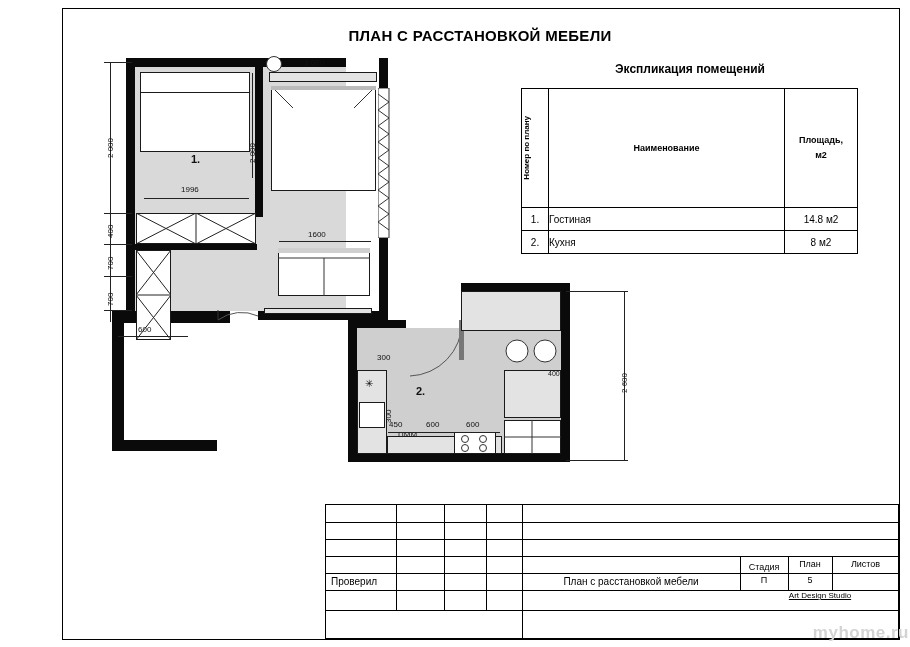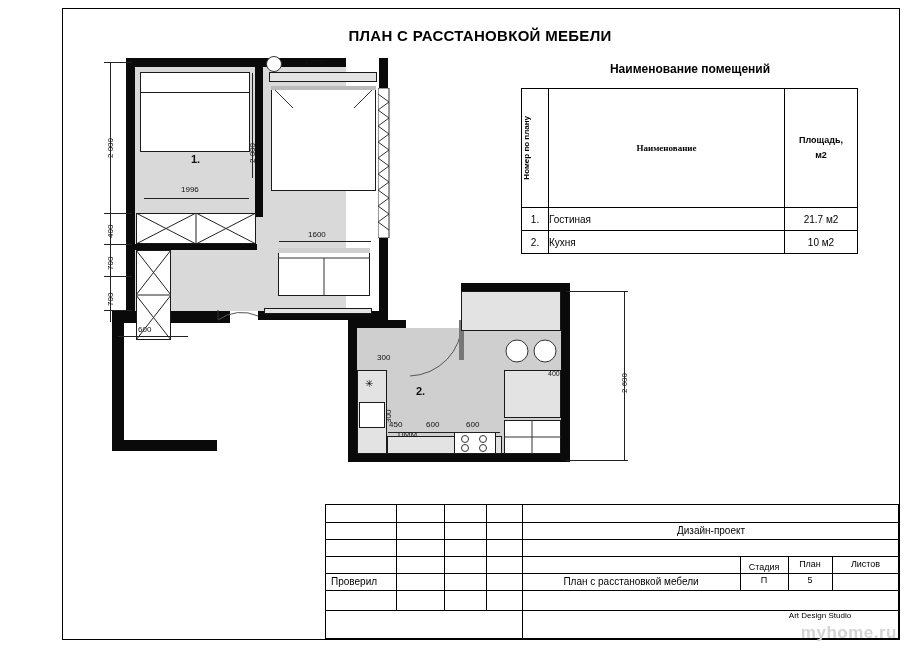--- a/index.html
+++ b/index.html
@@ -104,21 +104,20 @@
     transform: rotate(180deg);
     font-weight: bold;
     font-size: 8px;
     white-space: nowrap;
   }
   .expl-head-name {
     text-align: center;
     vertical-align: middle;
     font-weight: bold;
     font-size: 9px;
-    font-family: Liberation Serif, serif;
   }
   .expl-head-area {
     width: 72px;
     text-align: center;
     vertical-align: middle;
     font-weight: bold;
     font-size: 9px;
     line-height: 15px;
   }
   .expl-row td { height: 22px; font-size: 10px; }
@@ -144,21 +143,21 @@
     white-space: nowrap;
     text-align: right;
   }
   .stamp-c {
     position: absolute;
     text-align: center;
     font-size: 10px;
   }
   #watermark {
     position: absolute;
-    right: 13px;
+    right: 1px;
     bottom: 4px;
     font-size: 17px;
     color: #d3d3d3;
     font-weight: bold;
     letter-spacing: 0.5px;
   }
 </style>
 </head>
 <body>
 
@@ -314,43 +313,43 @@
     <div class="dimline" style="left:8px; top:262px; width:28px; height:1px;"></div>
     <div class="lbl vert" style="left:10px; top:110px;">2 000</div>
     <div class="lbl vert" style="left:10px; top:190px;">400</div>
     <div class="lbl vert" style="left:10px; top:222px;">700</div>
     <div class="lbl vert" style="left:10px; top:258px;">700</div>
 
     <div class="dimline" style="left:22px; top:288px; width:70px; height:1px;"></div>
     <div class="lbl" style="left:42px; top:277px;">600</div>
   </div>
 
-  <div id="expl-title">Наименование помещений</div>
+  <div id="expl-title">Экспликация помещений</div>
 
   <table id="expl">
     <tbody>
         <tr>
       <td class="expl-head-num">
         <div class="rot">Номер по плану</div>
       </td>
       <td class="expl-head-name">Наименование</td>
       <td class="expl-head-area">
         <div>Площадь,</div>
         <div>м2</div>
       </td>
     </tr>
     <tr class="expl-row">
       <td class="c-num">1.</td>
       <td class="c-name">Гостиная</td>
-      <td class="c-area">21.7 м2</td>
+      <td class="c-area">14.8 м2</td>
     </tr>
     <tr class="expl-row">
       <td class="c-num">2.</td>
       <td class="c-name">Кухня</td>
-      <td class="c-area">10 м2</td>
+      <td class="c-area">8 м2</td>
     </tr>
   </tbody>
     </table>
 
   <div id="stamp">
 
     <div class="hline" style="top:17px;"></div>
     <div class="hline" style="top:34px;"></div>
     <div class="hline" style="top:51px;"></div>
     <div class="hline" style="top:68px;"></div>
@@ -365,29 +364,28 @@
 
     <div class="hline" style="top:51px; left:196px;"></div>
     <div class="hline" style="top:85px; left:196px;"></div>
     <div class="vline" style="left:414px; top:51px; height:34px; bottom:auto;"></div>
     <div class="vline" style="left:462px; top:51px; height:34px; bottom:auto;"></div>
     <div class="vline" style="left:506px; top:51px; height:34px; bottom:auto;"></div>
     <div class="hline" style="top:68px; left:414px;"></div>
 
     <div class="stamp-txt" style="left:5px; top:71px;">Проверил</div>
 
-    <div class="stamp-c" style="left:196px; top:20px; width:378px;">Дизайн-проект</div>
     <div class="stamp-c" style="left:196px; top:71px; width:218px;">План с расстановкой мебели</div>
 
     <div class="stamp-c" style="left:414px; top:57px; width:48px; font-size:9px;">Стадия</div>
     <div class="stamp-c" style="left:462px; top:54px; width:44px; font-size:9px;">План</div>
     <div class="stamp-c" style="left:506px; top:54px; width:67px; font-size:9px;">Листов</div>
 
     <div class="stamp-c" style="left:414px; top:70px; width:48px; font-size:9px;">П</div>
     <div class="stamp-c" style="left:462px; top:70px; width:44px; font-size:9px;">5</div>
     <div class="stamp-c" style="left:506px; top:70px; width:67px; font-size:9px;"></div>
 
-    <div class="stamp-c" style="left:414px; top:106px; width:160px; font-size:8px;">Art Design Studio</div>
+    <div class="stamp-c" style="left:414px; top:86px; width:160px; font-size:8px;text-decoration:underline;">Art Design Studio</div>
   </div>
 
   <div id="watermark">myhome.ru</div>
 
 </div>
 
 </body></html>

